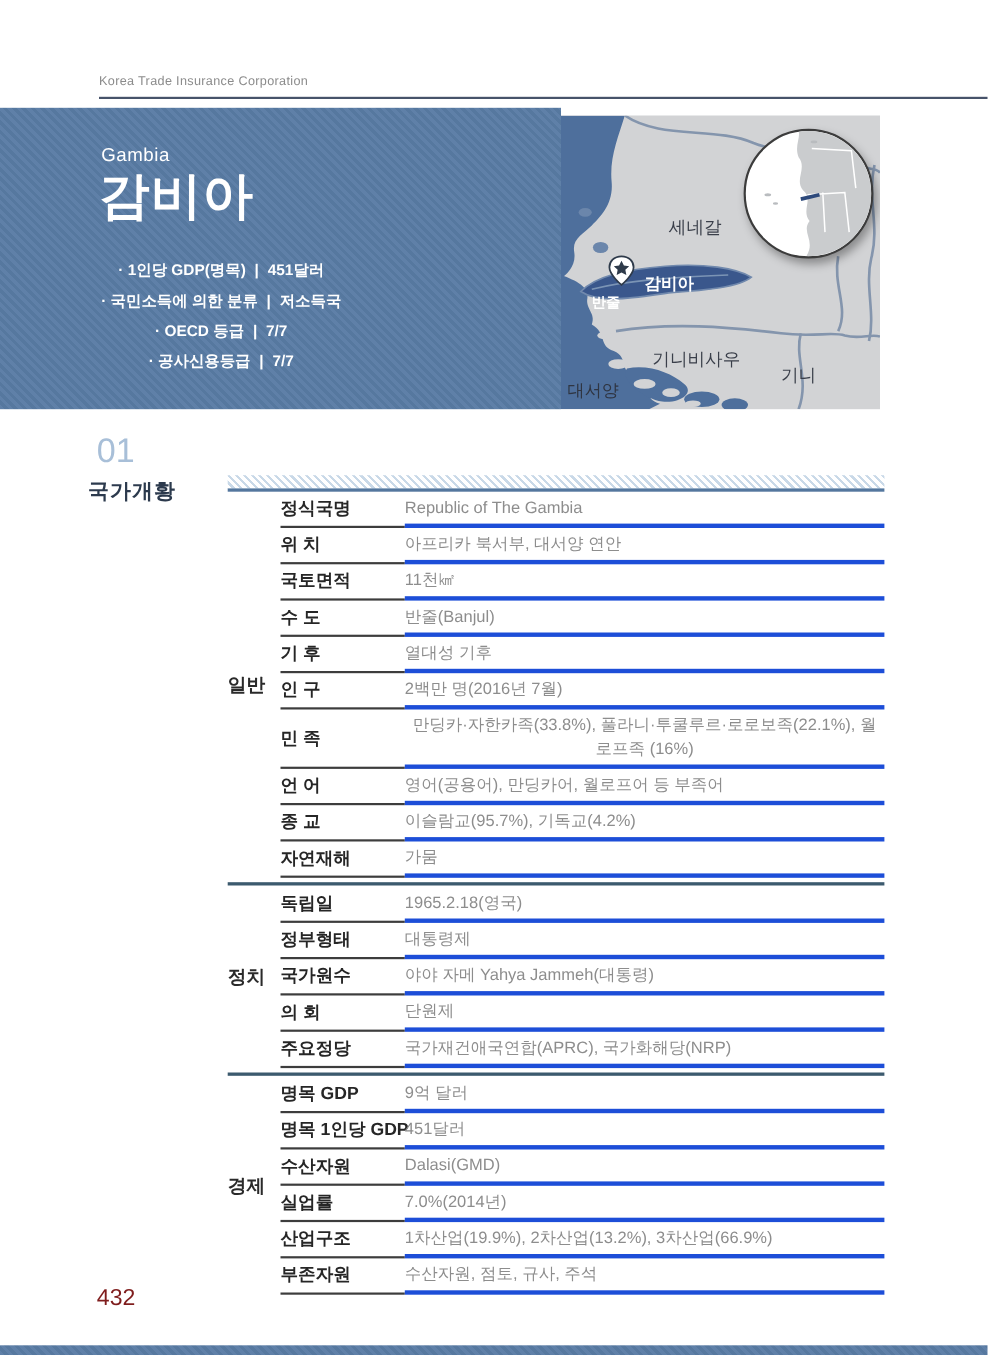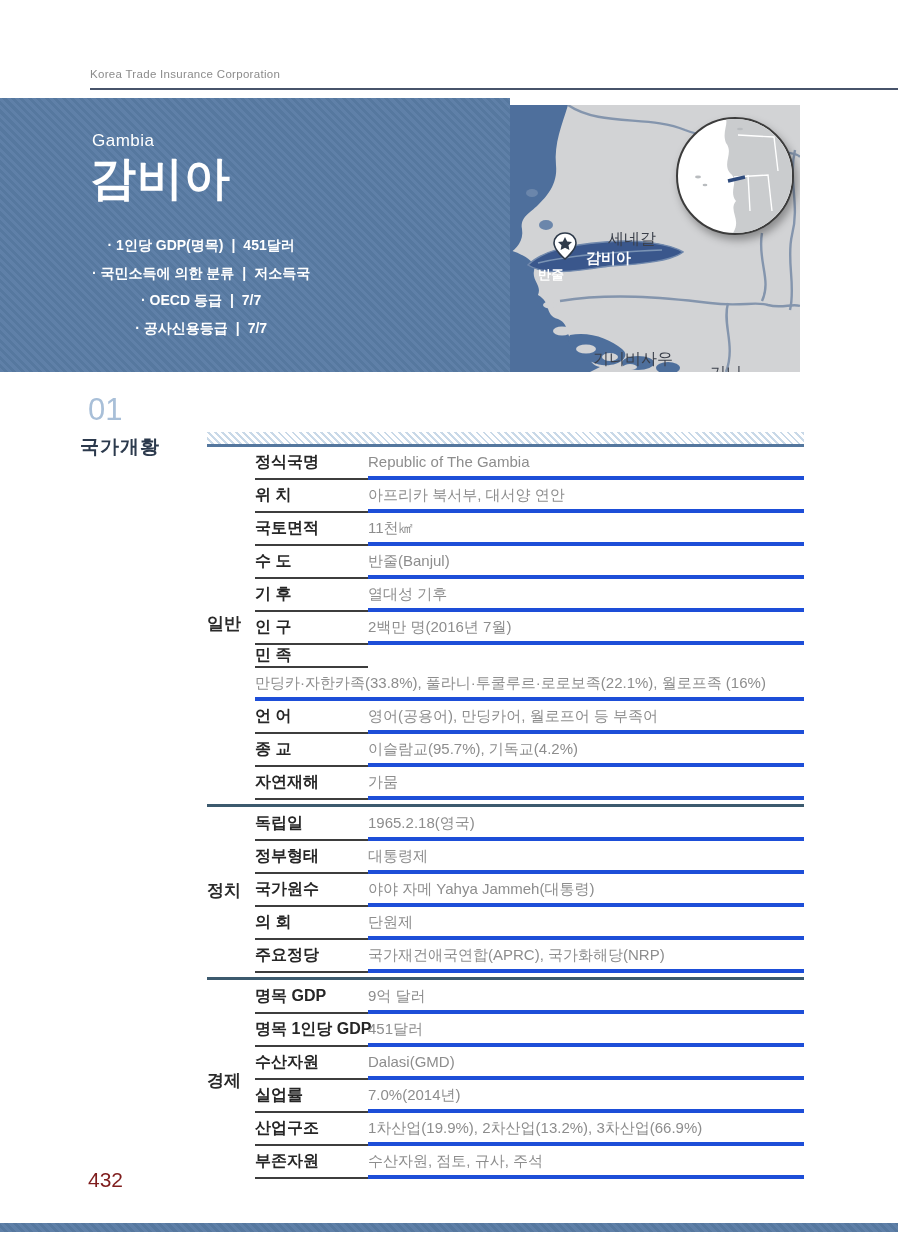--- a/index.html
+++ b/index.html
@@ -11,37 +11,37 @@
   
   .hero{position:absolute;left:0;top:98px;width:510px;height:274px;
         background:repeating-linear-gradient(45deg,#5f80a8 0 3px,#56789f 3px 6px);}
   .hero-en{position:absolute;left:92px;top:33px;color:#fff;font-size:17px;letter-spacing:.5px;}
   .hero-ko{position:absolute;left:90px;top:50px;color:#fff;font-size:46px;font-weight:bold;letter-spacing:1px;}
   .hero-stats{position:absolute;left:92px;top:134px;color:#fff;font-size:14px;font-weight:bold;line-height:27.5px;}
   .stat .divider{display:inline-block;margin:0 8px;font-weight:bold;}
   
   .map{position:absolute;left:510px;top:105px;width:290px;height:267px;background:#d2d3d5;overflow:hidden;}
   .map svg{position:absolute;left:0;top:0;}
-  .map-label{position:absolute;color:#3a3f4a;font-size:16px;margin-top:32px;}
+  .map-label{position:absolute;color:#3a3f4a;font-size:16px;}
   .map-label-sm{position:absolute;color:#fff;font-size:13px;font-weight:bold;}
   .inset{position:absolute;left:166px;top:12px;width:114px;height:114px;border-radius:50%;
          background:#fff;border:2px solid #3c3c3c;box-shadow:3px 5px 9px rgba(0,0,0,.35);overflow:hidden;}
   
   .sec-num{position:absolute;left:88px;top:392px;font-size:31px;font-weight:300;color:#a8bfd8;}
   .sec-title{position:absolute;left:80px;top:434px;font-size:19px;font-weight:bold;color:#2c3a4d;letter-spacing:1px;}
   
   .ftable{position:absolute;left:207px;top:432px;width:597px;}
   .tstripe{height:12px;border-bottom:3px solid #54779e;
            background:repeating-linear-gradient(45deg,#ffffff 0 3px,#c9d9e8 3px 5px);}
   .group{display:flex;}
   .gdivider{height:3px;background:#3c5a6e;margin:4px 0 1px 0;}
   .gname{width:48px;display:flex;align-items:center;font-size:17px;font-weight:bold;color:#2a2a2a;}
   .grows{flex:1;}
   .trow{display:flex;min-height:32px;}
-  .trow-tall{min-height:46px;flex-direction:column;}
+  .trow-tall{min-height:46px;}
   .tlabel{width:113px;margin-right:0;display:flex;align-items:center;border-bottom:2px solid #3d3d3d;
           font-size:16px;font-weight:bold;color:#262626;white-space:nowrap;}
   .tvalue{flex:1;display:flex;align-items:center;border-bottom:4px solid #1d4ed8;
           font-size:15px;color:#8d8d8d;padding:4px 0;line-height:21px;}
   
   .pgnum{position:absolute;left:88px;top:1168px;font-size:21px;font-weight:300;color:#7f1d1d;}
   .btm-bar{position:absolute;left:0;bottom:0;width:898px;height:9px;
            background:repeating-linear-gradient(45deg,#5f80a8 0 3px,#56789f 3px 6px);}
 </style>
 </head>

